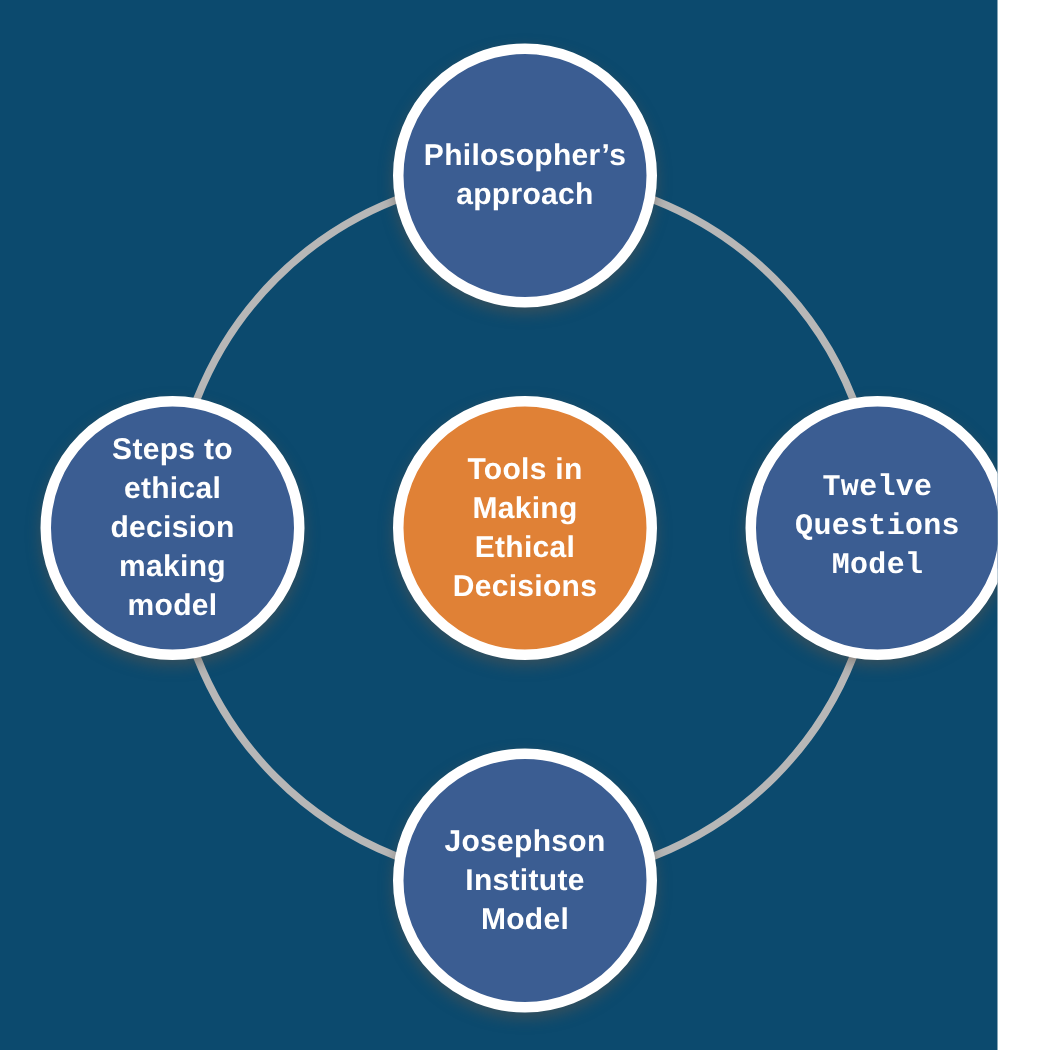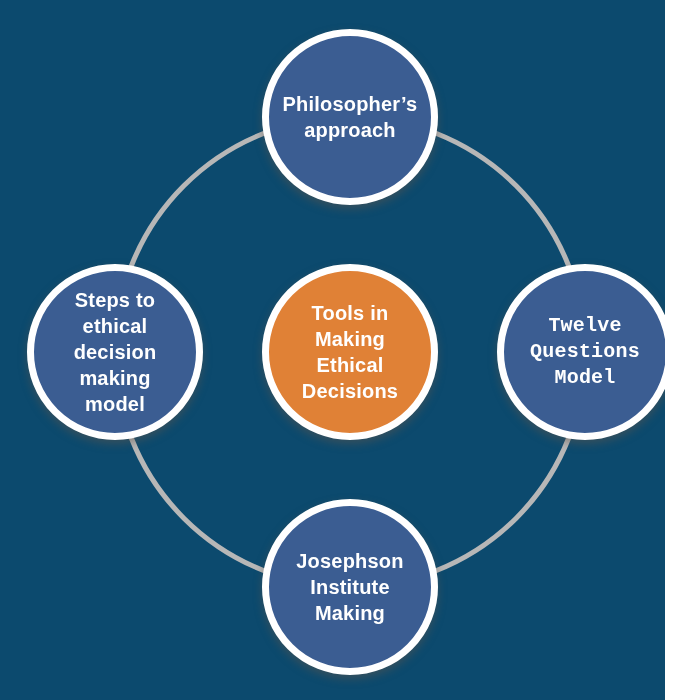--- a/index.html
+++ b/index.html
@@ -71,21 +71,21 @@
 
   <div class="node node-right" style="background-color: rgb(59, 93, 146); font-family: Liberation Mono, monospace;">
     <span class="label">Twelve
 Questions
 Model</span>
   </div>
 
   <div class="node node-bottom" style="background-color: rgb(59, 93, 146);">
     <span class="label">Josephson
 Institute
-Making</span>
+Model</span>
   </div>
 
   <div class="node node-center" style="background-color: rgb(224, 129, 54);">
     <span class="label">Tools in
 Making
 Ethical
 Decisions</span>
   </div>
 
   <div class="node node-left" style="background-color: rgb(59, 93, 146);">

